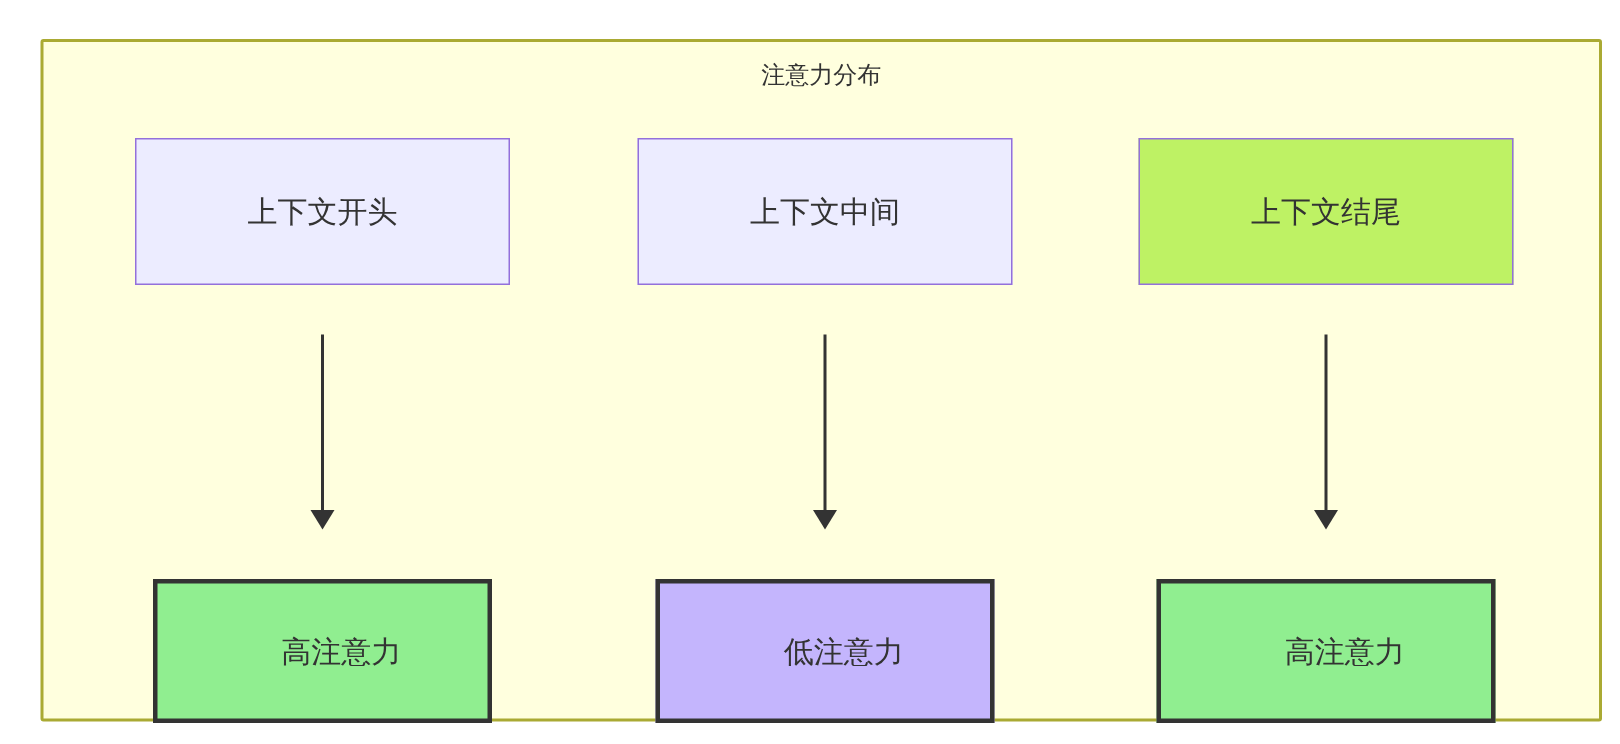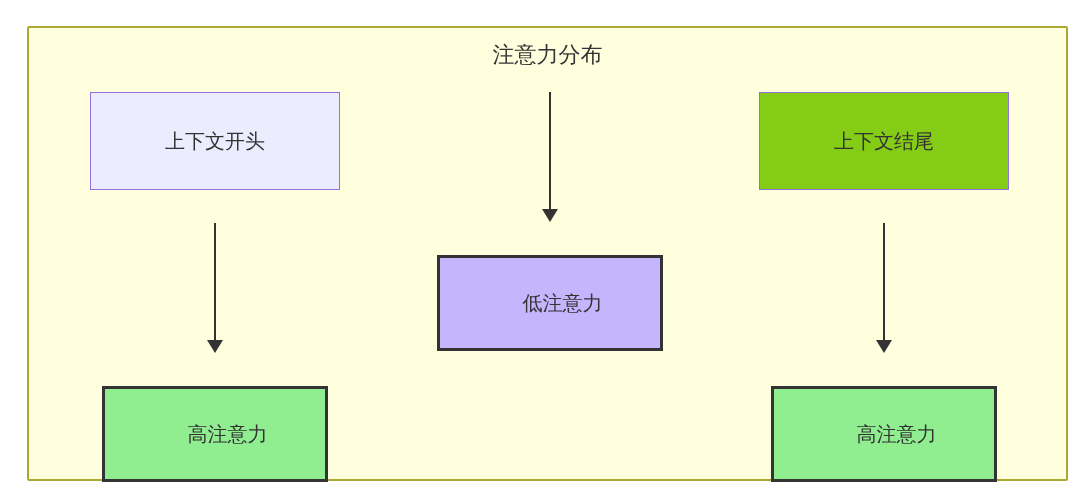--- a/index.html
+++ b/index.html
@@ -18,21 +18,21 @@
     width: 1041px;
     height: 455px;
     box-sizing: border-box;
     border: 2px solid #aaaa33;
     border-radius: 2px;
     background: #ffffde;
   }
   .title {
     text-align: center;
     padding-top: 12px;
-    font-size: 22px;
+    font-size: 16px;
     color: #333333;
   }
   .col {
     position: absolute;
     top: 64px;
     width: 250px;
     display: flex;
     flex-direction: column;
     align-items: center;
     gap: 33px;
@@ -91,29 +91,30 @@
     <div class="col col-1">
       <div class="node source" style="background: rgb(236, 236, 255); border-color: rgb(147, 112, 219);">上下文开头</div>
       <div class="arrow">
         <div class="shaft" style="background: rgb(51, 51, 51);"></div>
         <div class="head" style="border-top-color: rgb(51, 51, 51);"></div>
       </div>
       <div class="node result" style="background: rgb(144, 238, 144); border-color: rgb(51, 51, 51);">高注意力</div>
     </div>
 
     <div class="col col-2">
+      <div class="node source" style="background: rgb(236, 236, 255); border-color: rgb(147, 112, 219);">上下文中间</div>
       <div class="arrow">
         <div class="shaft" style="background: rgb(51, 51, 51);"></div>
         <div class="head" style="border-top-color: rgb(51, 51, 51);"></div>
       </div>
       <div class="node result" style="background: #c4b5fd; border-color: rgb(51, 51, 51);">低注意力</div>
     </div>
 
     <div class="col col-3">
-      <div class="node source" style="background: #84cc16; border-color: rgb(147, 112, 219);">上下文结尾</div>
+      <div class="node source" style="background: #bef264; border-color: rgb(147, 112, 219);">上下文结尾</div>
       <div class="arrow">
         <div class="shaft" style="background: rgb(51, 51, 51);"></div>
         <div class="head" style="border-top-color: rgb(51, 51, 51);"></div>
       </div>
       <div class="node result" style="background: rgb(144, 238, 144); border-color: rgb(51, 51, 51);">高注意力</div>
     </div>
 
   </div>
 </div>
 

